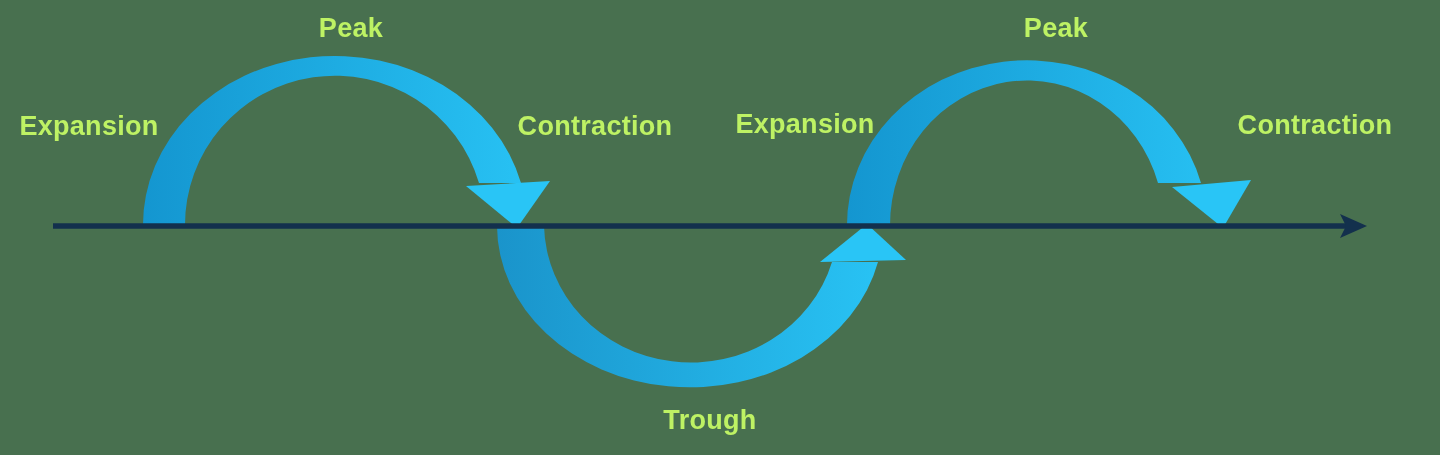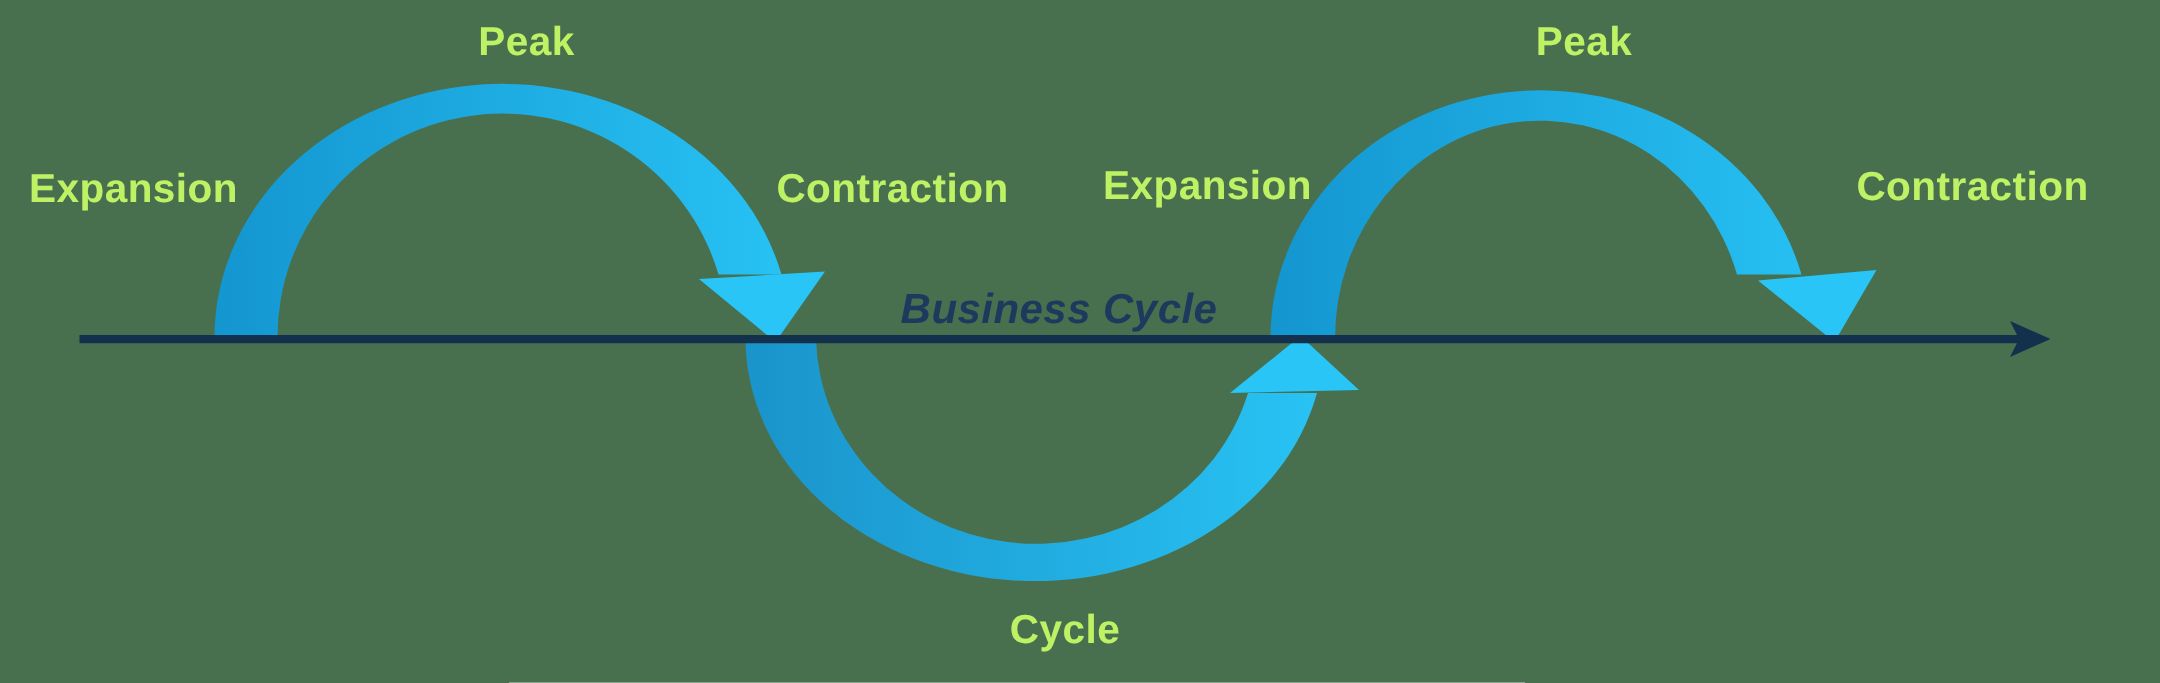--- a/index.html
+++ b/index.html
@@ -80,23 +80,22 @@
     <line x1="53" y1="226" x2="1348" y2="226" stroke="#13304D" stroke-width="5.5"></line>
     <polygon points="1340,214 1367,226 1340,238 1346,226" fill="#13304D"></polygon>
   </svg>
 
   <div class="label pos-expansion1">Expansion</div>
 
   <div class="label pos-peak1">Peak</div>
 
   <div class="label pos-contraction1">Contraction</div>
 
-  <div class="label title pos-title">Business Cycle</div>
 
-  <div class="label pos-trough">Cycle</div>
+  <div class="label pos-trough">Trough</div>
 
   <div class="label pos-expansion2">Expansion</div>
 
   <div class="label pos-peak2">Peak</div>
 
   <div class="label pos-contraction2">Contraction</div>
 
 </div>
 
 </body></html>

